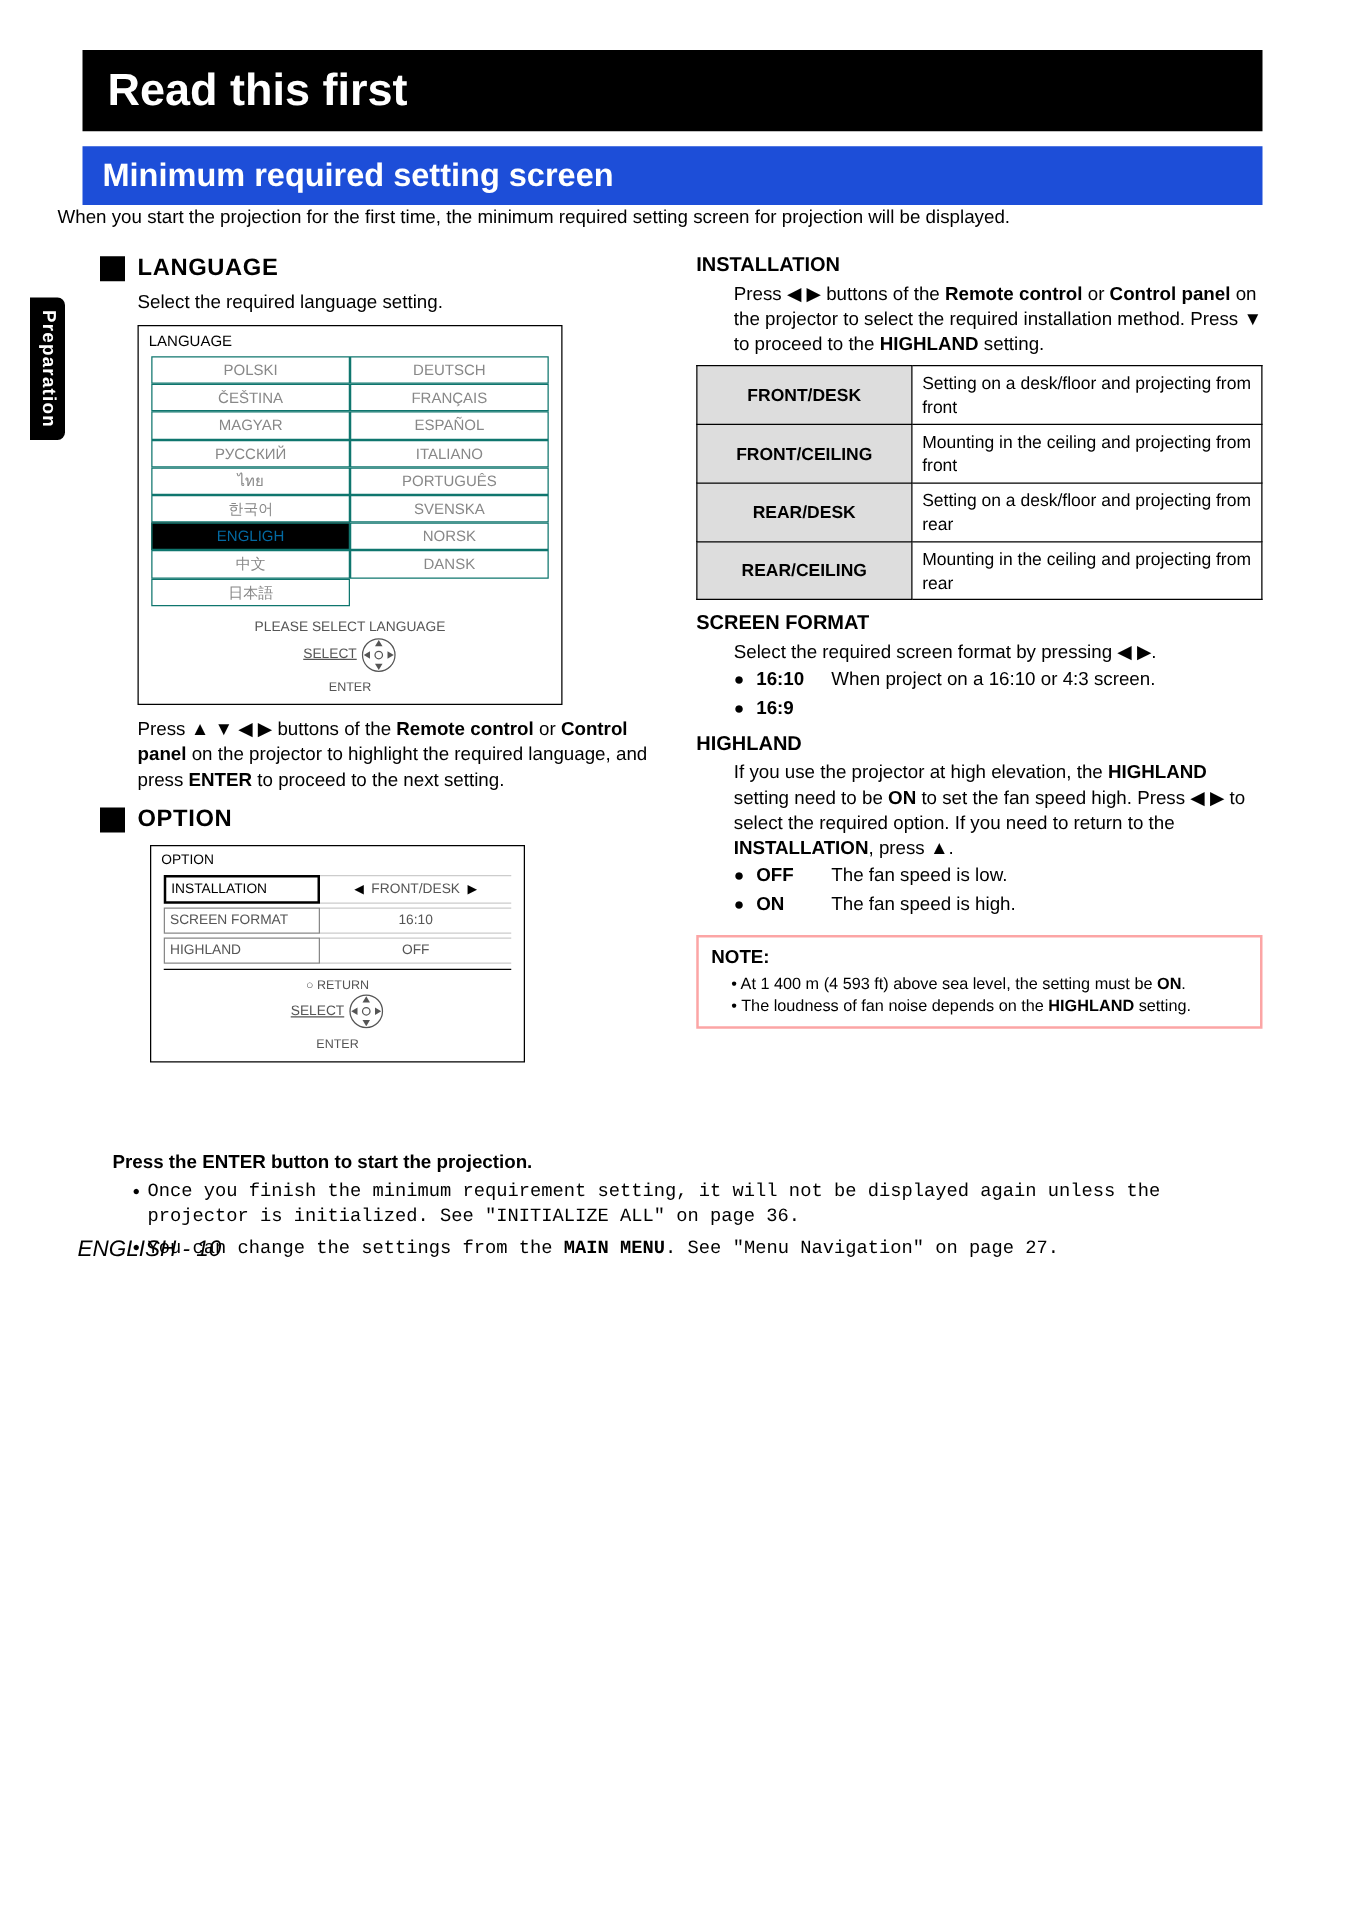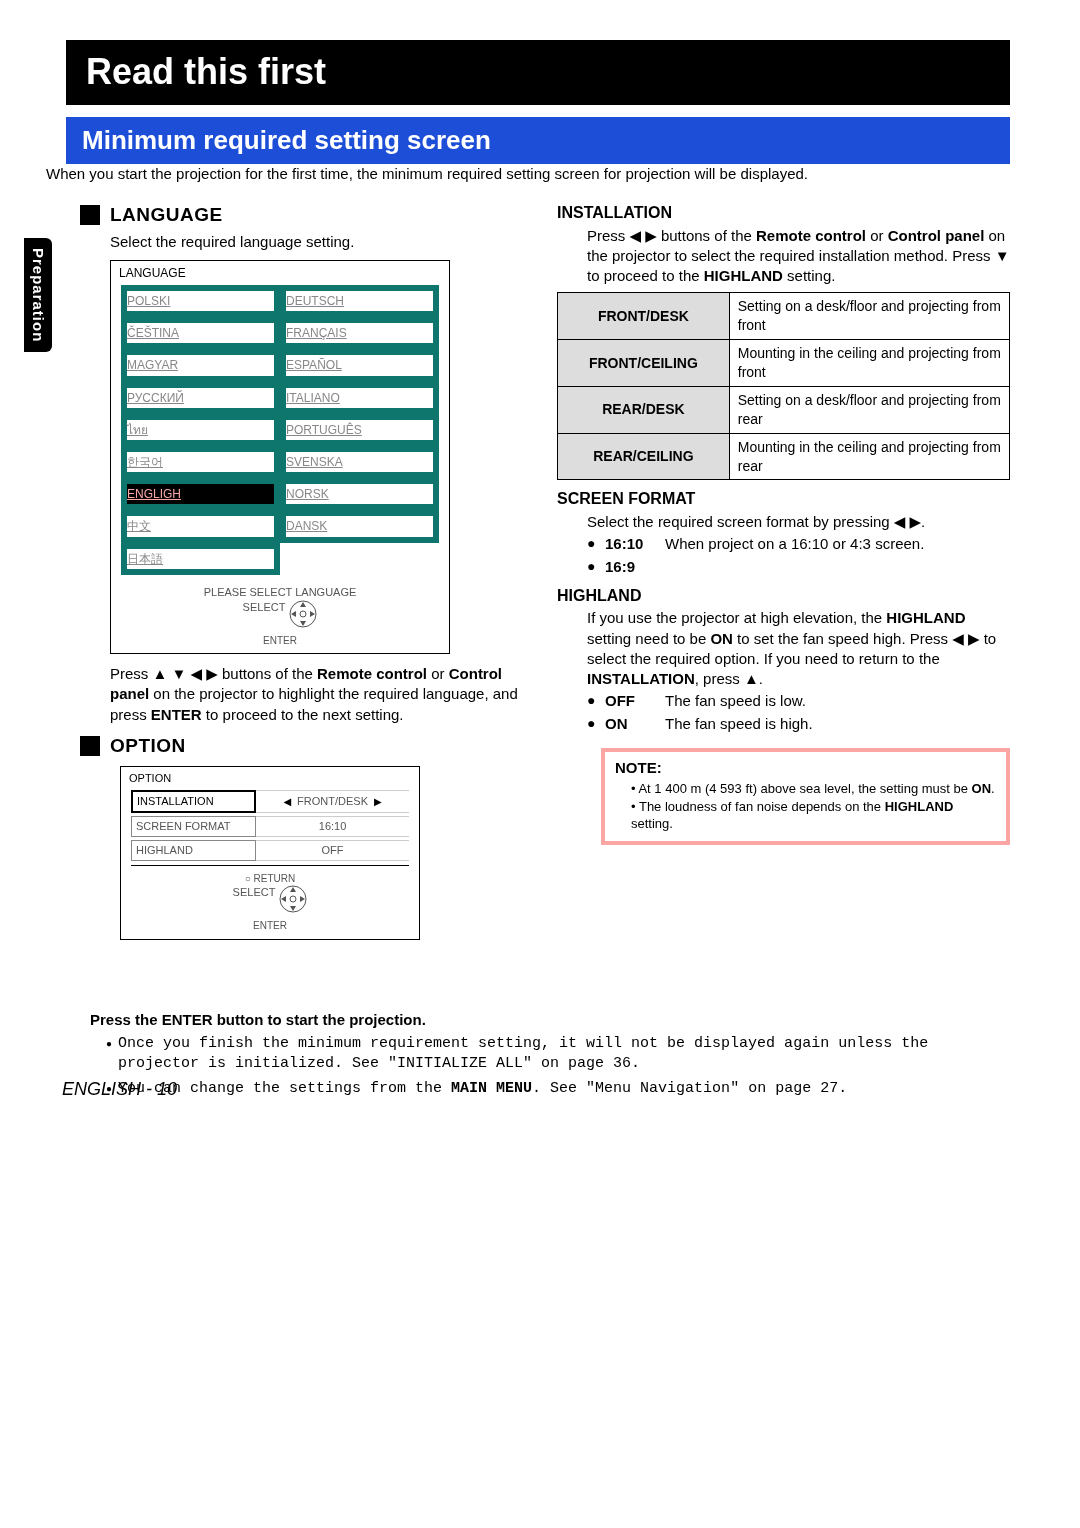--- a/index.html
+++ b/index.html
@@ -92,36 +92,38 @@
     width: 340px;
     font-size: 13px;
   }
   .langbox-title { padding: 4px 8px; font-size: 12px; }
   .lang-grid {
     display: grid;
     grid-template-columns: 1fr 1fr;
     margin: 0 10px 6px;
   }
   .lang-cell {
-    border: 6px solid #0f766e;
+    border: 1px solid #0f766e;
+    text-align: center;
     padding: 2px 0;
     color: #888;
     font-size: 12px;
-    text-decoration: underline;
-  }
-  .lang-cell.sel { background: #000; color: #fca5a5; }
+  }
+  .lang-cell.sel { background: #000; color: #0369a1; }
   .lang-cell.wide { grid-column: 1 / span 1;}
   .pls { text-align: center; font-size: 11px; color: #555; padding: 4px 0 0; }
   .selector {
     display: flex;
+    align-items: center;
     justify-content: center;
     gap: 4px;
     padding: 0 0 6px;
     font-size: 11px;
     color: #555;
+    text-decoration: underline;
   }
   .selector svg { display:block;}
   .enter-lbl { font-size:10px; text-align:center; padding-bottom:6px; color:#555;}
 
   
   .optionbox {
     border:1px solid #000;
     margin:8px 0 10px 40px;
     width:300px;
     font-size:12px;
@@ -181,24 +183,23 @@
     display: flex;
     gap: 10px;
     align-items: flex-start;
     margin: 2px 0;
   }
   .dot { width: 8px; text-align:center; font-size:14px; line-height:1.3;}
   .bk { font-weight: bold; min-width: 50px; }
   .bd { flex:1; }
 
   .notebox {
-    border: 4px solid #fca5a5;
+    border: 2px solid #fca5a5;
     margin-top: 14px;
     padding: 6px 10px 8px;
-    margin-left: 44px;
   }
   .notebox .nt {
     font-weight: bold;
     font-size: 15px;
     display:inline-block;
     padding-bottom:2px;
   }
   .noteul { margin-left: 16px; list-style: none; font-size:13px;}
   .noteul li::before { content:"• "; }
 

